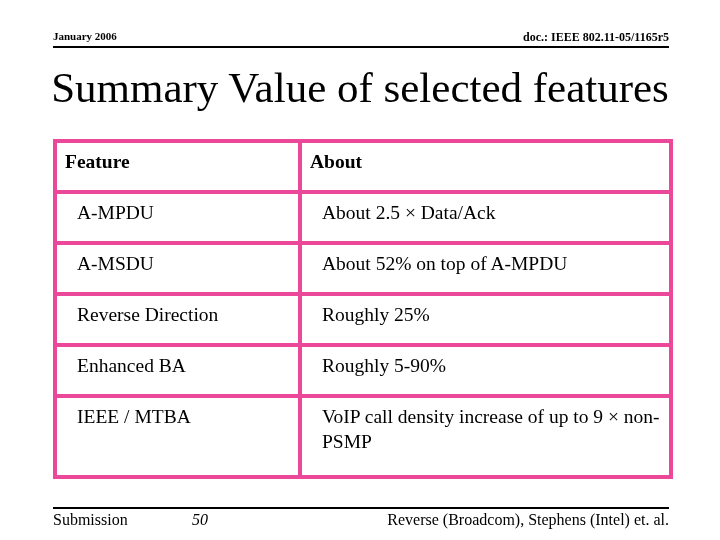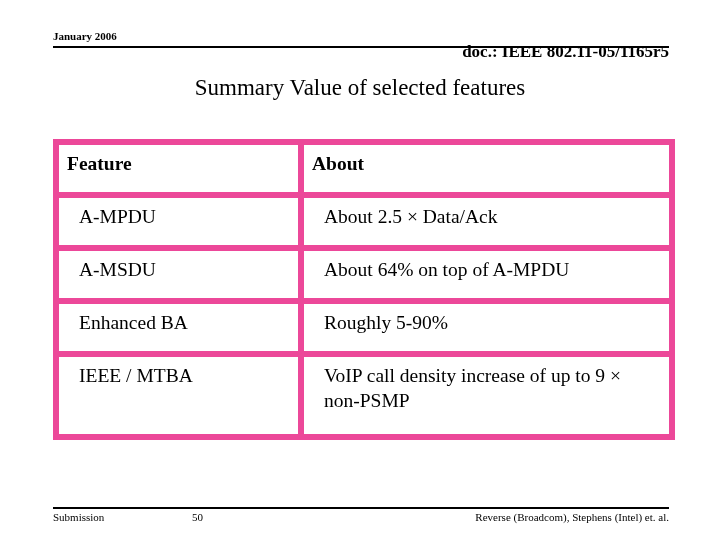--- a/index.html
+++ b/index.html
@@ -46,34 +46,34 @@
     left: 0;
     top: 0;
     font-size: 11px;
     font-weight: bold;
     letter-spacing: 0px;
     white-space: nowrap;
   }
   .header-right {
     position: absolute;
     right: 0;
-    top: 12px;
-    font-size: 17px;
+    top: 0;
+    font-size: 12px;
     font-weight: bold;
     white-space: nowrap;
   }
 
   
   .title {
     position: absolute;
     left: 36px;
     top: 68px;
     width: 648px;
     text-align: center;
-    font-size: 23px;
+    font-size: 43px;
     line-height: 40px;
     font-weight: normal;
     white-space: nowrap;
   }
 
   
   .table-wrap {
     position: absolute;
     left: 53px;
     top: 139px;
@@ -83,21 +83,21 @@
     border-collapse: collapse;
     width: 616px;
     table-layout: fixed;
     border: 2px solid #000000;
   }
   table.features col.c1 { width: 245px; }
   table.features col.c2 { width: 371px; }
 
   table.features td,
   table.features th {
-    border: 6px solid #ec4899;
+    border: 4px solid #ec4899;
     padding: 6px 8px 7px 8px;
     font-size: 19.5px;
     line-height: 25px;
     text-align: left;
     vertical-align: top;
     font-weight: normal;
   }
   table.features thead th {
     font-weight: bold;
     height: 34px;
@@ -118,33 +118,34 @@
     width: 616px;
     height: 0;
     border-top: 2px solid #000000;
   }
   .footer {
     position: absolute;
     left: 53px;
     top: 511px;
     width: 616px;
     height: 16px;
-    font-size: 11px;
+    font-size: 16px;
   }
   .footer-left {
     position: absolute;
     left: 0;
     top: 0;
     white-space: nowrap;
   }
   .footer-page {
     position: absolute;
     left: 139px;
     top: 0;
     white-space: nowrap;
+    font-style: italic;
   }
   .footer-right {
     position: absolute;
     right: 0;
     top: 0;
     white-space: nowrap;
   }
 </style>
 </head>
 <body>
@@ -171,21 +172,25 @@
           <th>About</th>
         </tr>
       </thead>
       <tbody>
         <tr>
           <td>A-MPDU</td>
           <td>About 2.5 × Data/Ack</td>
         </tr>
         <tr>
           <td>A-MSDU</td>
-          <td>About 64% on top of A-MPDU</td>
+          <td>About 52% on top of A-MPDU</td>
+        </tr>
+        <tr>
+          <td>Reverse Direction</td>
+          <td>Roughly 25%</td>
         </tr>
         <tr>
           <td>Enhanced BA</td>
           <td>Roughly 5-90%</td>
         </tr>
         <tr class="tall">
           <td>IEEE / MTBA</td>
           <td>VoIP call density increase of up to 9 × non-PSMP</td>
         </tr>
       </tbody>

